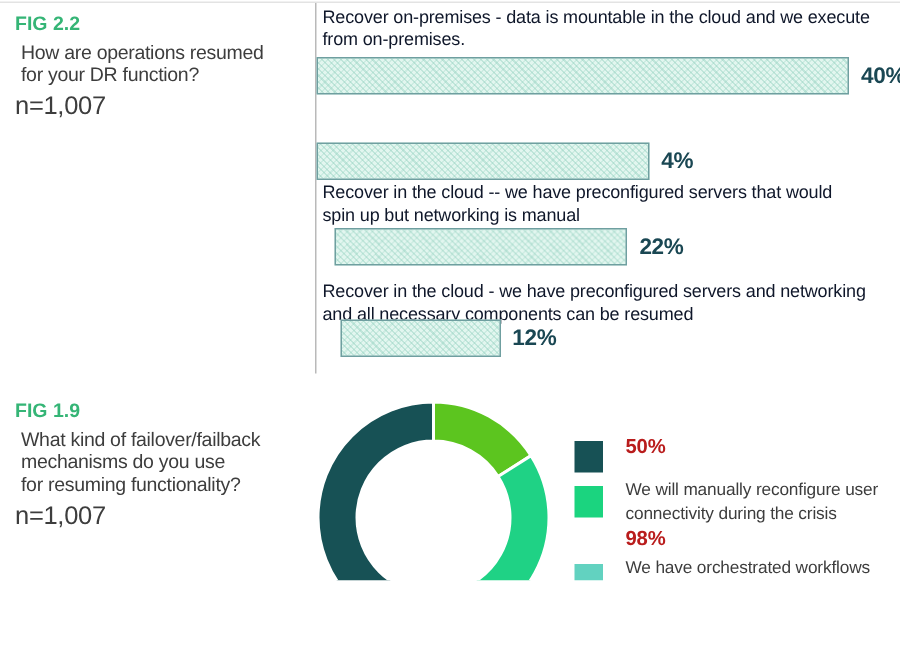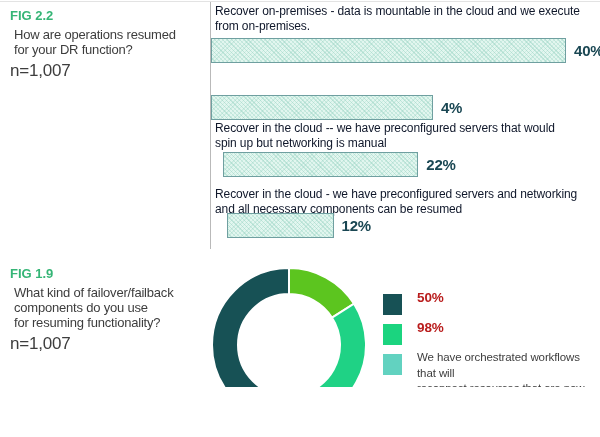--- a/index.html
+++ b/index.html
@@ -77,41 +77,43 @@
   <div class="bar-label" style="top:187px;">Recover in the cloud - we have preconfigured servers and networking
 and all necessary components can be resumed</div>
   <div class="bar-line" style="top:213px;padding-left:16px;">
     <div class="bar-fill" style="width: 106.5px;"></div>
     <span class="bar-value">12%</span>
   </div>
 
   <div class="figblock" style="top:266px;">
     <div class="fig-id">FIG 1.9</div>
     <div class="fig-q">What kind of failover/failback
-components do you use
+mechanisms do you use
 for resuming functionality?</div>
     <div class="fig-n">n=1,007</div>
   </div>
 
   <svg class="donut-svg" id="donut" width="170" height="170" viewBox="0 0 170 170">
       <path d="M 85.00000000000001 162 A 77 77 0 0 1 84.99999999999999 8 L 84.99999999999999 34 A 51 51 0 0 0 85 136 Z" fill="#175155" stroke="#ffffff" stroke-width="2"></path>
       <path d="M 84.99999999999999 8 A 77 77 0 0 1 150.01325026365515 43.741336786617275 L 128.06072420060278 57.67283345607118 A 51 51 0 0 0 84.99999999999999 34 Z" fill="#5cc51f" stroke="#ffffff" stroke-width="2"></path>
       <path d="M 150.01325026365515 43.741336786617275 A 77 77 0 0 1 85.00000000000003 162 L 85.00000000000001 136 A 51 51 0 0 0 128.06072420060278 57.67283345607118 Z" fill="#1fd285" stroke="#ffffff" stroke-width="2"></path>
     </svg>
 
   <div class="legend">
     <div class="legend-item">
       <div class="legend-swatch" style="background: rgb(23, 81, 85);"></div>
       <div class="legend-text">
         <span class="legend-pct pct-block">50%</span>
       </div>
     </div>
     <div class="legend-item">
       <div class="legend-swatch" style="background: rgb(27, 212, 127);"></div>
       <div class="legend-text">
+        <span class="legend-lines">We will manually reconfigure user
+connectivity during the crisis</span>
         <span class="legend-pct pct-block">98%</span>
       </div>
     </div>
     <div class="legend-item">
       <div class="legend-swatch" style="background: rgb(98, 210, 192);"></div>
       <div class="legend-text">
         <span class="legend-lines">We have orchestrated workflows that will
 reconnect resources that are now running
 remotely</span>
         

